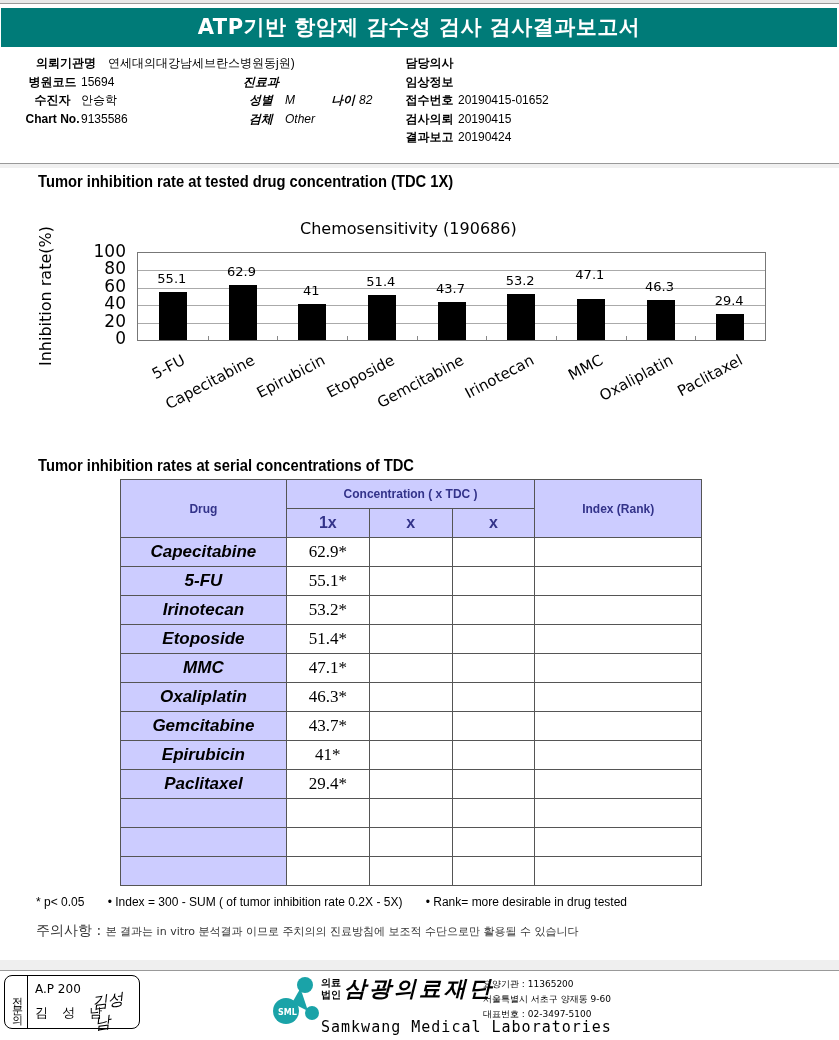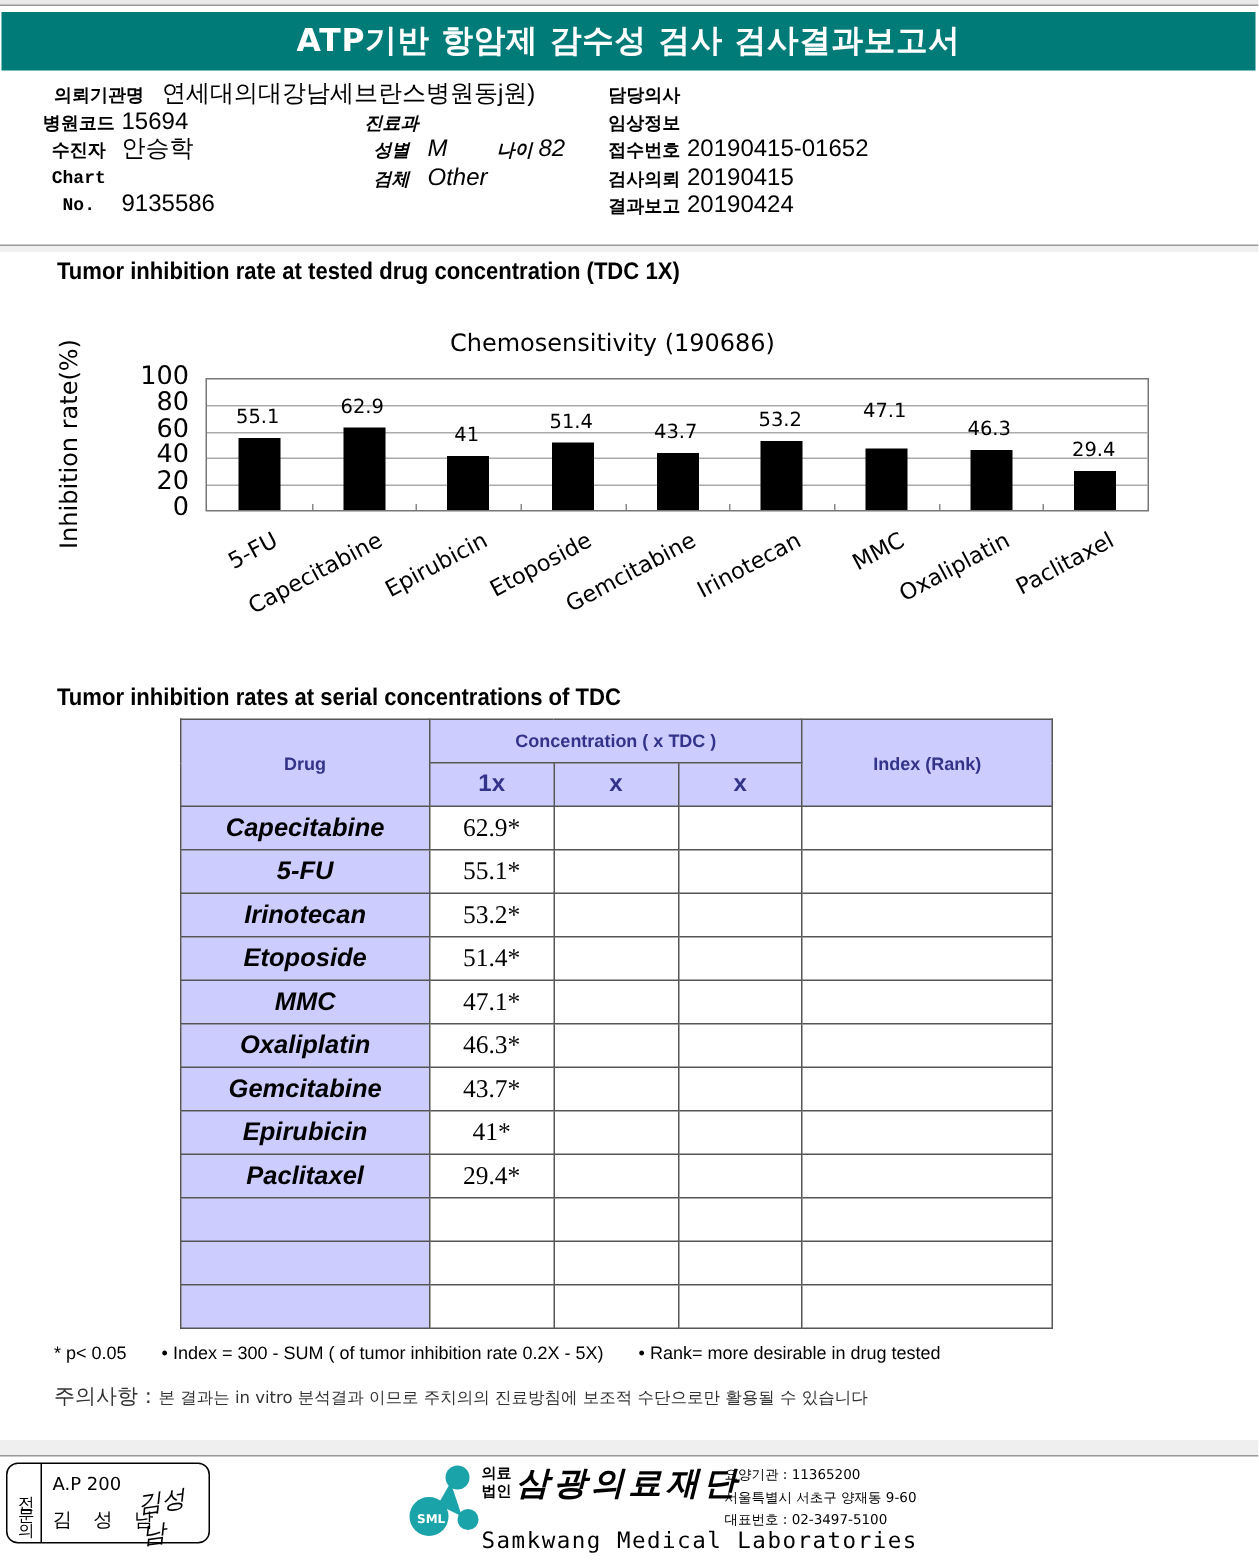--- a/index.html
+++ b/index.html
@@ -3,21 +3,21 @@
 <meta charset="utf-8">
 <style>
   html, body { margin:0; padding:0; }
   body { width:839px; height:1040px; background:#ffffff; position:relative; overflow:hidden;
          font-family:"DejaVu Sans", "Liberation Sans", sans-serif; color:#000; }
   .topline { position:absolute; left:0; top:0; width:839px; height:3px; background:#e8e8e8; border-bottom:1px solid #999; }
   .title-bar { position:absolute; left:1px; top:8px; width:836px; height:39px; background:#007b78;
                color:#fff; font-size:21px; font-weight:bold; text-align:center; line-height:39px; letter-spacing:0.5px; }
   .info { position:absolute; font-size:12px; line-height:18.5px; }
   .info .lbl { font-weight:bold; display:inline-block;text-align:center; }
-  .info .val { font-family:"Liberation Sans", sans-serif; font-size:16px; }
+  .info .val { font-family:"Liberation Sans", sans-serif; font-size:12px; }
   .sep-line { position:absolute; left:0; top:163px; width:839px; height:1px; background:#999; }
   .sep-band { position:absolute; left:0; top:164px; width:839px; height:4px; background:#f0f0f0; }
   h2.sec { position:absolute; margin:0; font-family:"Liberation Sans", sans-serif; font-weight:bold; font-size:16px; transform:scaleX(0.92); transform-origin:left; }
   .chart-title { position:absolute; left:300px; top:219px; font-size:16px; font-family:"DejaVu Sans", sans-serif; }
   .ylabel { position:absolute; left:36px; top:366px; transform-origin:left top; transform:rotate(-90deg); font-size:16px; white-space:nowrap; }
   .yticks { position:absolute; left:90px; top:243px; width:36px; }
   .ytick { position:absolute; right:0; font-size:17px; line-height:16px; }
   .plot { position:absolute; left:137px; top:252px; width:627px; height:87px; border:1px solid #777; background:#fff; }
   .grid { position:absolute; left:0; width:100%; height:1px; background:#aaa; }
   .bar { position:absolute; bottom:0; width:28px; background:#000; }
@@ -49,21 +49,21 @@
 </head>
 <body>
 
 <div class="topline"></div>
 <div class="title-bar">ATP기반 항암제 감수성 검사 검사결과보고서</div>
 
 <div class="info" style="left:24px; top:54px;">
   <div><span class="lbl" style="width:84px">의뢰기관명</span><span class="val">연세대의대강남세브란스병원동j원)</span></div>
   <div><span class="lbl" style="width:57px">병원코드</span><span class="val">15694</span></div>
   <div><span class="lbl" style="width:57px">수진자</span><span class="val">안승학</span></div>
-  <div><span class="lbl" style="width:57px; font-family:Liberation Mono, monospace;">Chart No.</span><span class="val">9135586</span></div>
+  <div><span class="lbl" style="width:57px; font-family:Liberation Sans, sans-serif;">Chart No.</span><span class="val">9135586</span></div>
 </div>
 
 <div class="info" style="left:237px; top:72.5px;font-style:italic;">
   <div><span class="lbl" style="width:48px">진료과</span><span class="val"></span></div>
   <div><span class="lbl" style="width:48px">성별</span><span class="val" style="display:inline-block;width:42px">M</span><span class="lbl" style="width:32px">나이</span><span class="val">82</span></div>
   <div><span class="lbl" style="width:48px">검체</span><span class="val">Other</span></div>
 </div>
 
 <div class="info" style="left:401px; top:54px;">
   <div><span class="lbl" style="width:57px">담당의사</span><span class="val"></span></div>

